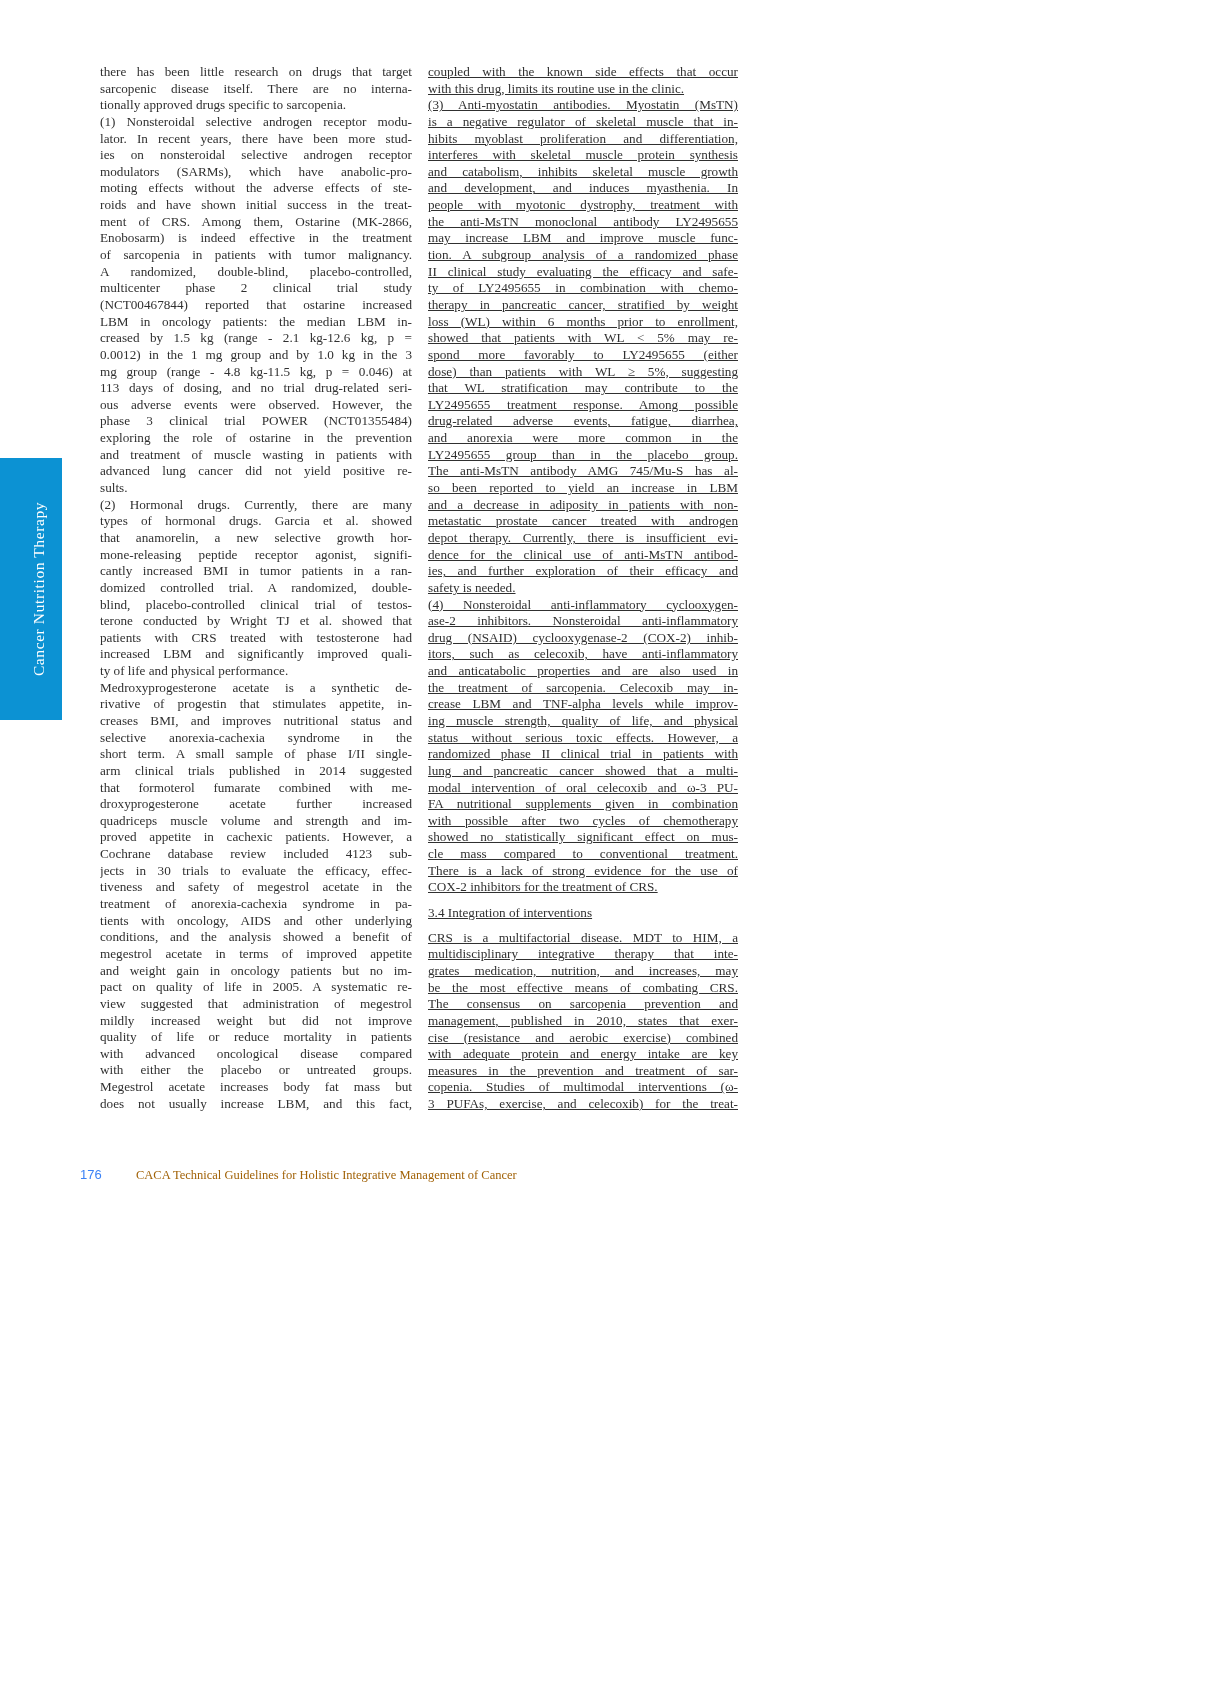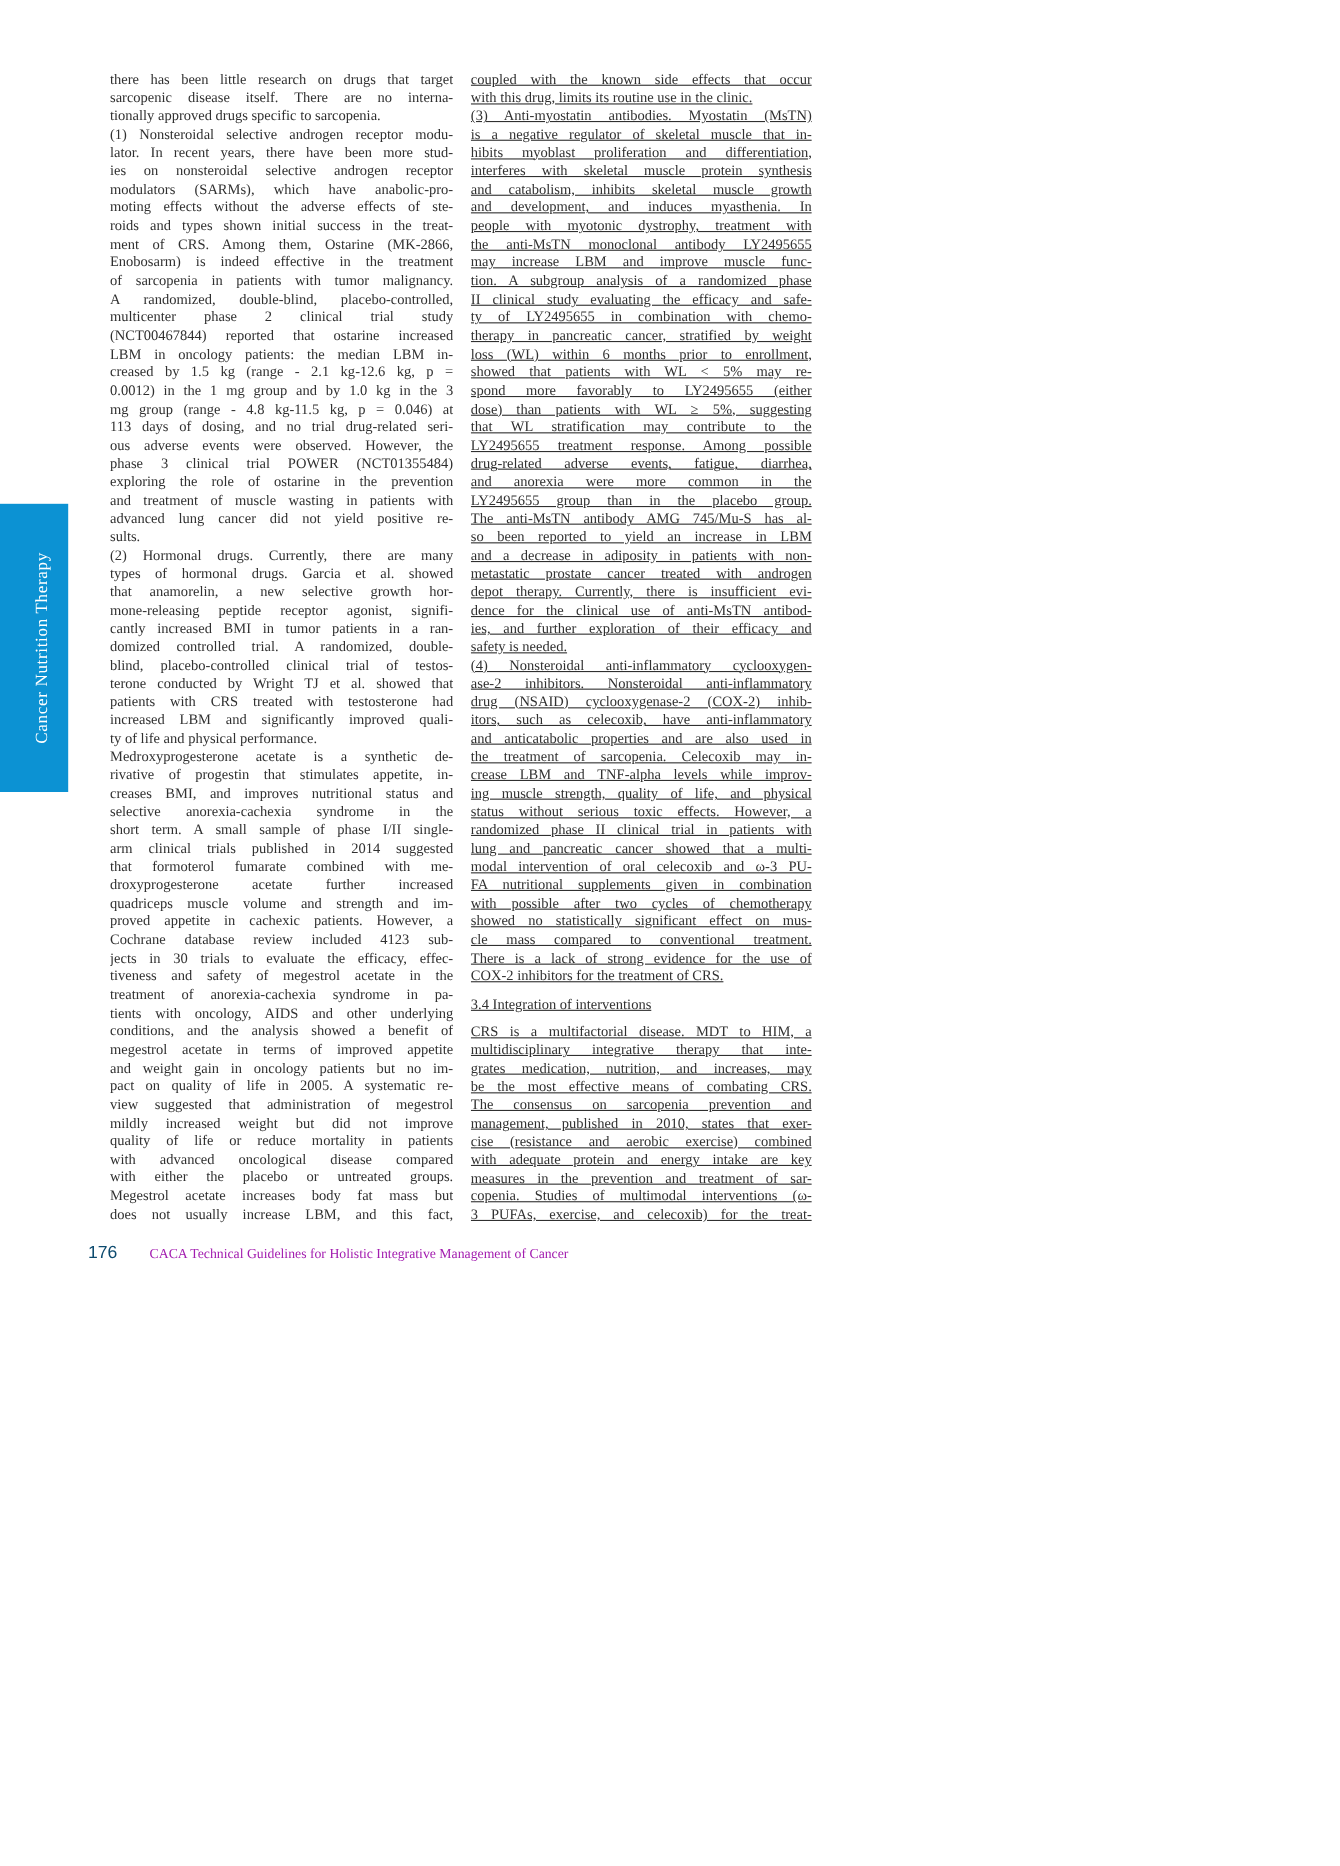--- a/index.html
+++ b/index.html
@@ -50,49 +50,50 @@
   }
   .footer {
     position: absolute;
     left: 80px; top: 1131px;
     width: 660px;
     display: flex;
     align-items: baseline;
   }
   .footer .pagenum {
     font-family: "Liberation Sans", "DejaVu Sans", sans-serif;
-    font-size: 16px;
-    color: #0c4a6e;
+    font-size: 13px;
+    color: #3b82f6;
     width: 56px;
+    margin-top: 36px;
   }
   .footer .ftitle {
     font-family: "Liberation Serif", "DejaVu Serif", serif;
     font-size: 12.5px;
-    color: #a21caf;
+    color: #a16207;
   }
 </style>
 </head>
 <body>
 
 <div class="page">
 
   <div class="chapter-tab" style="background: rgb(12, 146, 211);">
     <span>Cancer Nutrition Therapy</span>
   </div>
 
   <div class="col col-left">
       <div class="line">there has been little research on drugs that target</div>
       <div class="line">sarcopenic disease itself. There are no interna-</div>
       <div class="line end">tionally approved drugs specific to sarcopenia.</div>
       <div class="line">(1) Nonsteroidal selective androgen receptor modu-</div>
       <div class="line">lator. In recent years, there have been more stud-</div>
       <div class="line">ies on nonsteroidal selective androgen receptor</div>
       <div class="line">modulators (SARMs), which have anabolic-pro-</div>
       <div class="line">moting effects without the adverse effects of ste-</div>
-      <div class="line">roids and types shown initial success in the treat-</div>
+      <div class="line">roids and have shown initial success in the treat-</div>
       <div class="line">ment of CRS. Among them, Ostarine (MK-2866,</div>
       <div class="line">Enobosarm) is indeed effective in the treatment</div>
       <div class="line">of sarcopenia in patients with tumor malignancy.</div>
       <div class="line">A randomized, double-blind, placebo-controlled,</div>
       <div class="line">multicenter phase 2 clinical trial study</div>
       <div class="line">(NCT00467844) reported that ostarine increased</div>
       <div class="line">LBM in oncology patients: the median LBM in-</div>
       <div class="line">creased by 1.5 kg (range - 2.1 kg-12.6 kg, p =</div>
       <div class="line">0.0012) in the 1 mg group and by 1.0 kg in the 3</div>
       <div class="line">mg group (range - 4.8 kg-11.5 kg, p = 0.046) at</div>

